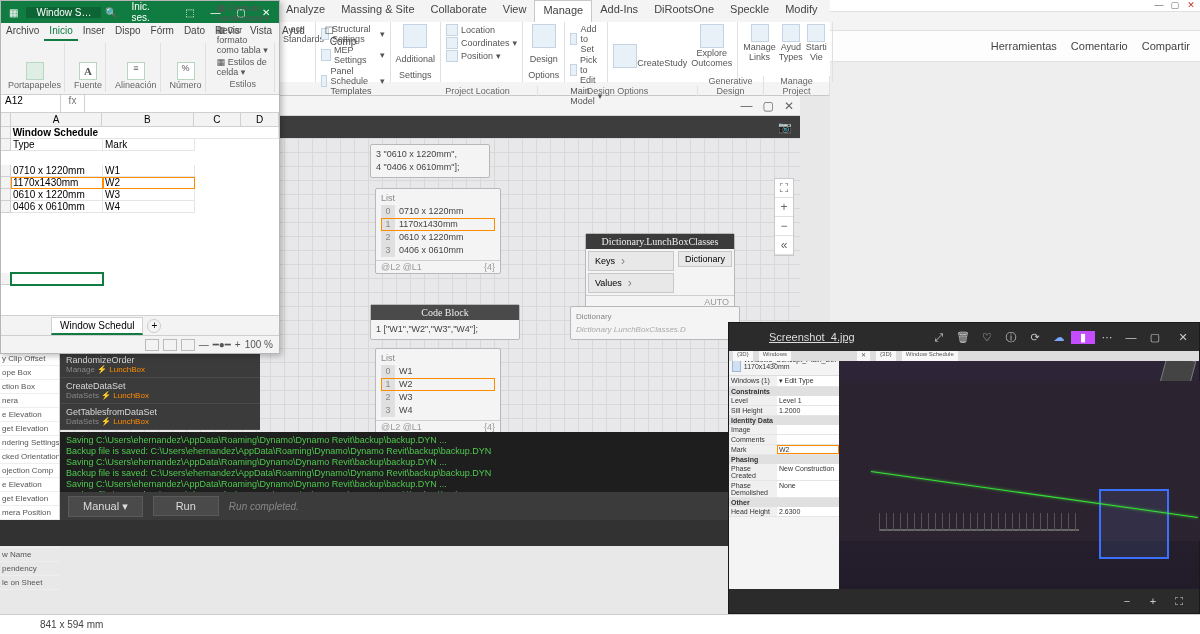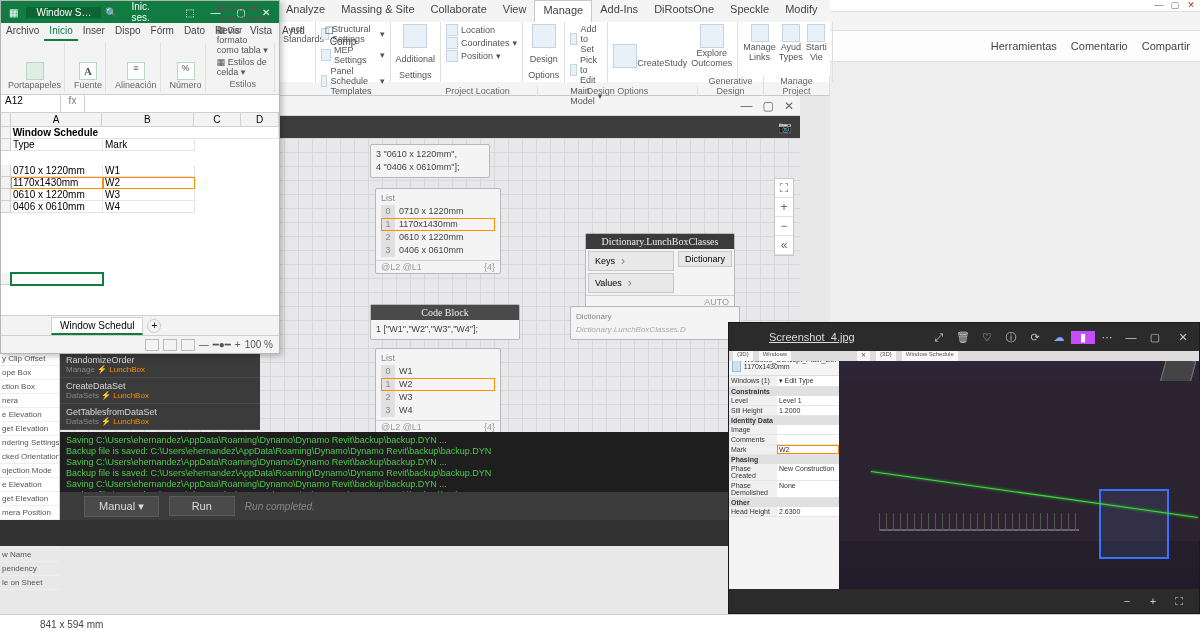--- a/index.html
+++ b/index.html
@@ -81,21 +81,21 @@
 
 .dyn-sidebar { position: absolute; left: 60px; top: 352px; width: 200px; background: #3b3b3b; color: #c8c8c8; font-size: 9px; z-index: 20; }
 .dyn-sidebar .srch-item { padding: 3px 6px; border-bottom: 1px solid #4a4a4a; }
 .dyn-sidebar .srch-item .nm { color: #d8d8d8; }
 .dyn-sidebar .srch-item .cat { color: #888; font-size: 8px; }
 .dyn-sidebar .srch-item .pkg { color: #ff8c00; }
 
 
 .dyn-console { position: absolute; left: 60px; top: 432px; width: 670px; height: 60px; background: #1e1e1e; color: #4ec94e; font-size: 9px; font-family: Consolas, monospace; padding: 3px 6px; line-height: 11px; z-index: 15; overflow: hidden;}
 .dyn-runbar { position: absolute; left: 60px; top: 492px; width: 670px; height: 28px; background: #3b3b3b; display: flex; align-items: center; gap: 10px; padding: 0 8px; z-index: 15;}
-.dyn-runbar .mode { background: #4a4a4a; color: #ddd; font-size: 11px; padding: 3px 14px; border: 1px solid #5a5a5a; margin-left: 16px; }
+.dyn-runbar .mode { background: #4a4a4a; color: #ddd; font-size: 11px; padding: 3px 14px; border: 1px solid #5a5a5a; }
 .dyn-runbar .run { background: #4a4a4a; color: #ddd; font-size: 11px; padding: 3px 22px; border: 1px solid #5a5a5a; }
 .dyn-runbar .msg { color: #888; font-size: 10px; font-style: italic; }
 .dyn-bottom { position: absolute; left: 0; top: 520px; width: 800px; height: 26px; background: #323232; z-index: 15; display: flex; align-items: center; justify-content: flex-end; gap: 10px; color: #c8c8c8; font-size: 11px; padding-right: 20px;}
 
 
 .revit-bottom { position: absolute; left: 0; top: 614px; width: 1200px; height: 20px; background: #fff; border-top: 1px solid #ccc; z-index: 3; font-size: 10px; color: #444; display: flex; align-items: center; padding-left: 40px;}
 
 
 .props-sliver { position: absolute; left: 0; top: 338px; width: 60px; height: 200px; background: #fff; z-index: 4; font-size: 8px; color: #555; border-right: 1px solid #d0d0d0;}
 .props-sliver div { border-bottom: 1px solid #eee; padding: 2px 2px; white-space: nowrap; overflow: hidden;}
@@ -397,21 +397,21 @@
 <div class="props-sliver">
   <div>to</div>
     <div>y Clip Offset</div>
     <div>ope Box</div>
   <div>ction Box</div>
     <div>nera</div>
     <div>e Elevation</div>
   <div>get Elevation</div>
     <div>ndering Settings</div>
     <div>cked Orientation</div>
-  <div>ojection Mode</div>
+  <div>ojection Comp</div>
     <div>e Elevation</div>
     <div>get Elevation</div>
   <div>mera Position</div>
     <div>ntity Data</div>
     <div>w Template</div>
   <div>w Name</div>
     <div>pendency</div>
     <div>le on Sheet</div>
 </div>
 

